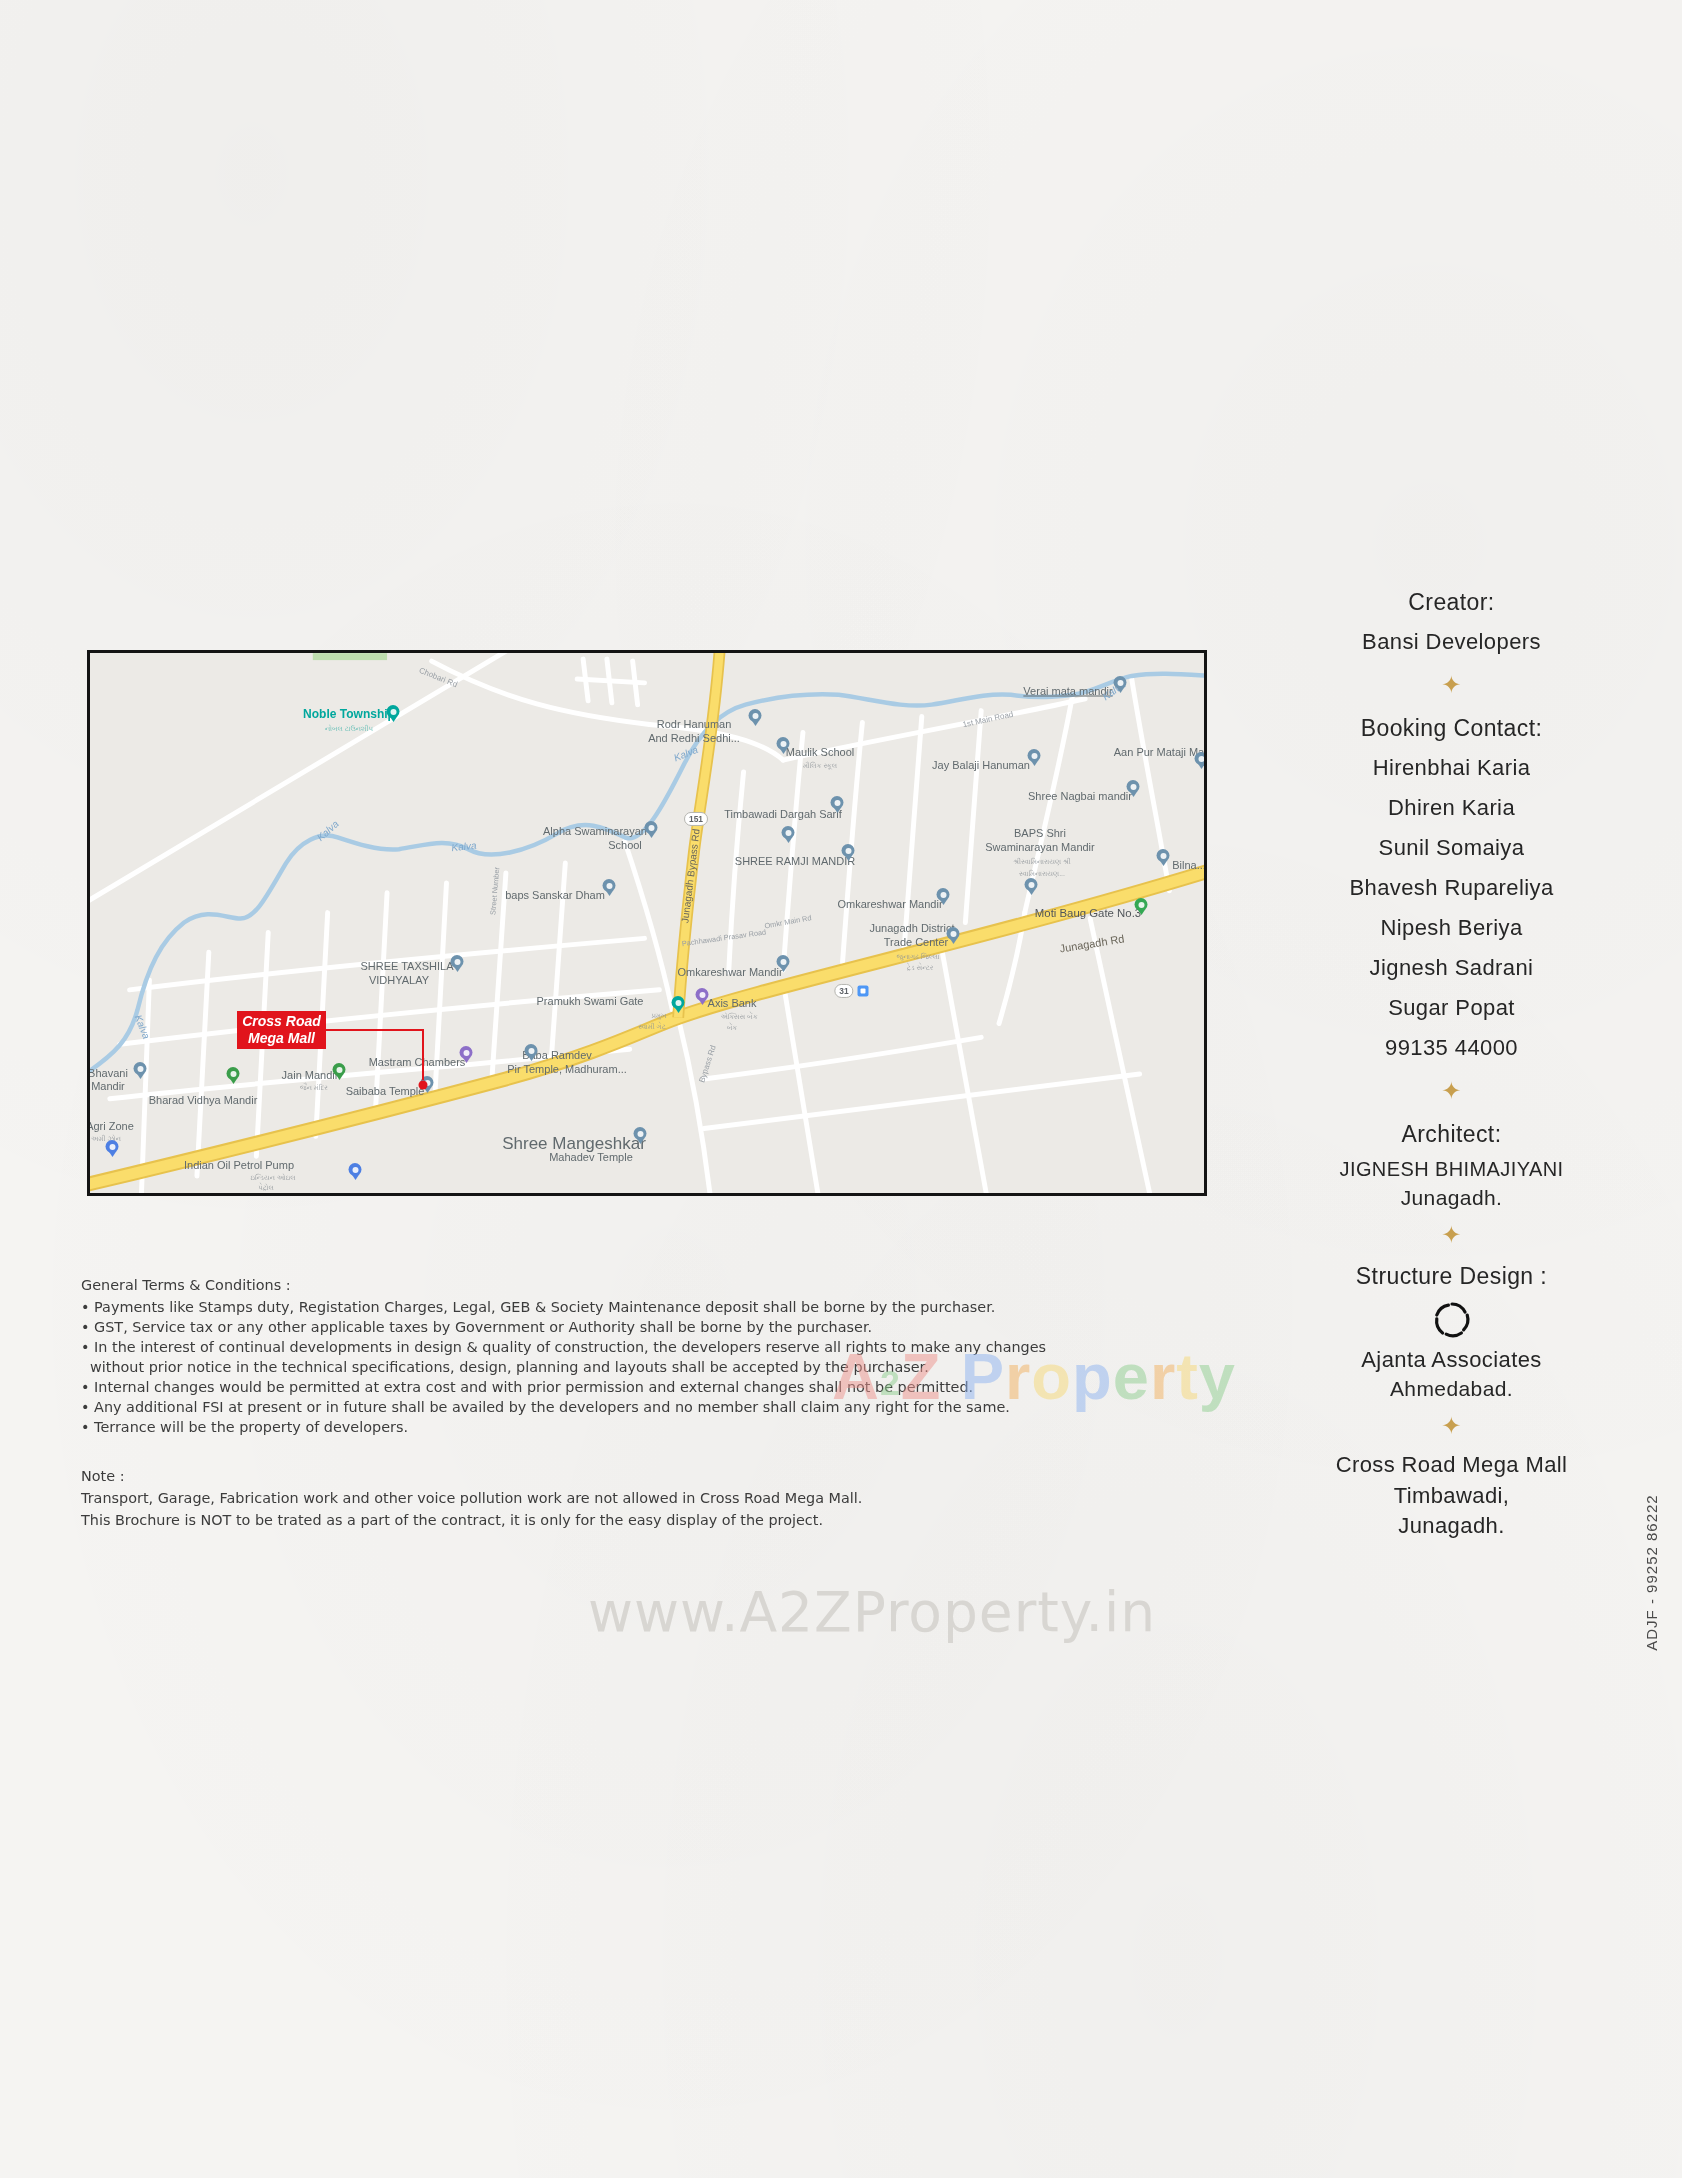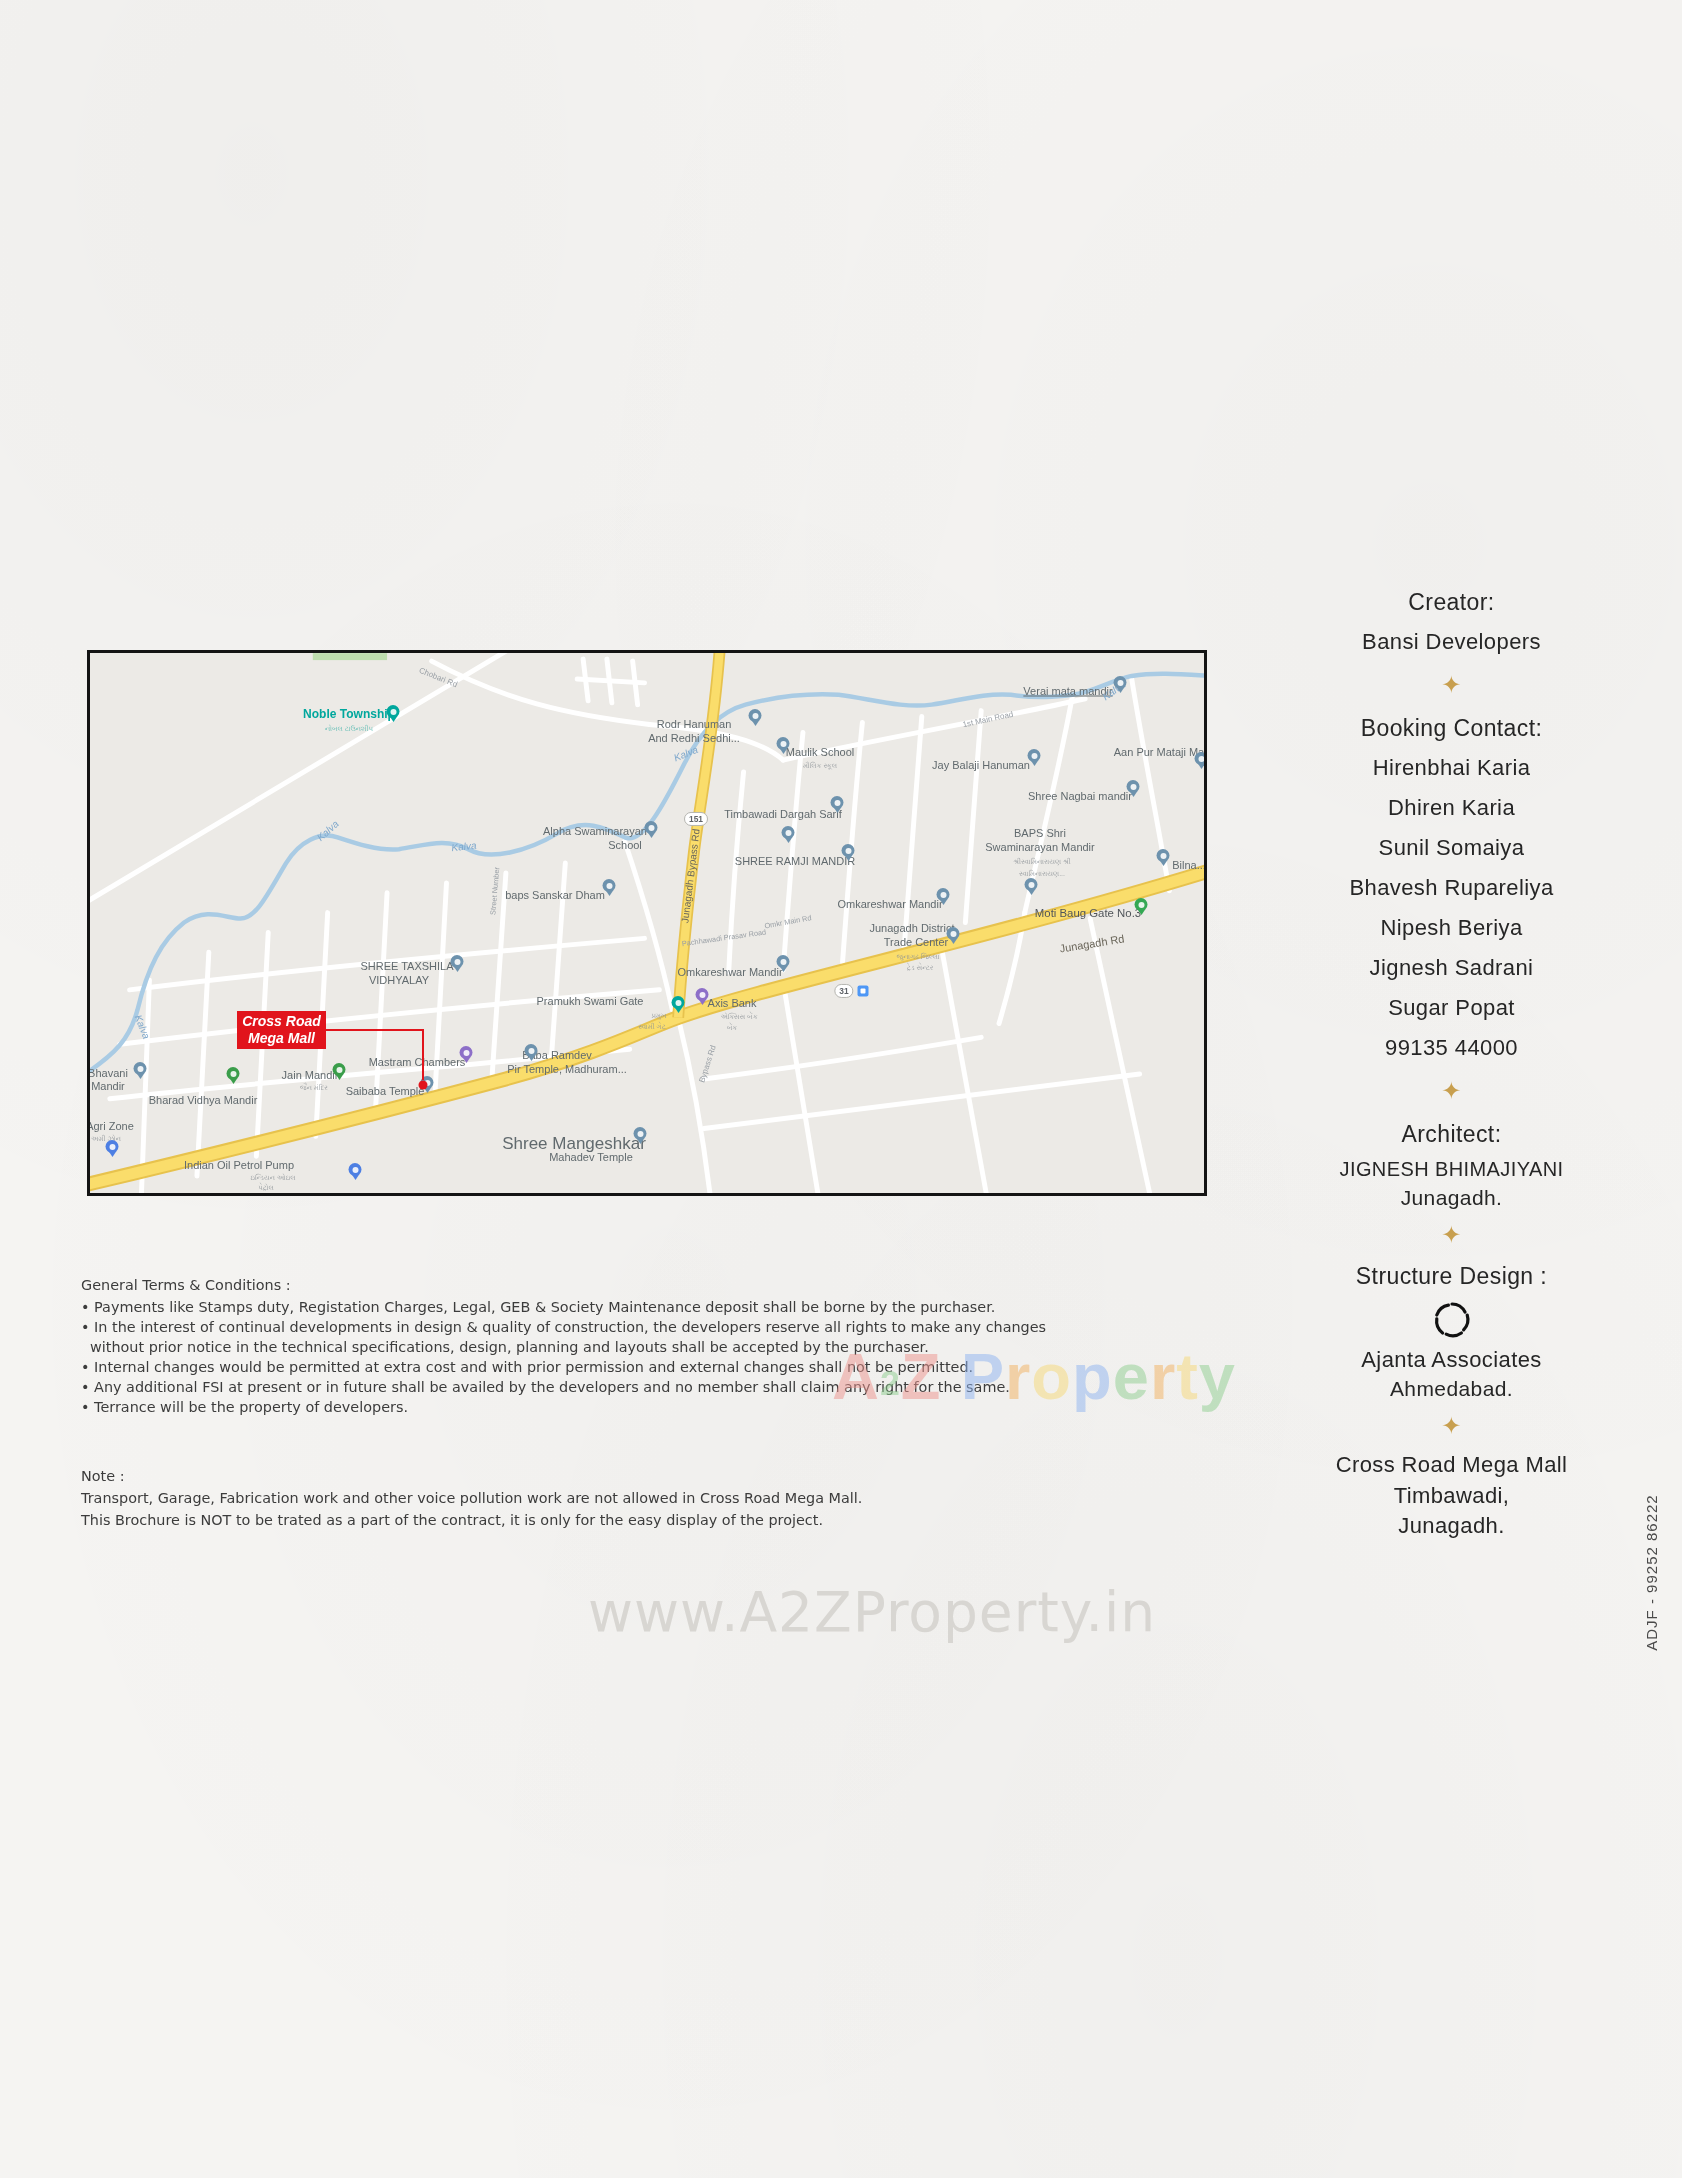--- a/index.html
+++ b/index.html
@@ -227,20 +227,21 @@
       <div class="pin" style="left: 265px; top: 523px; --pc: #4d7fe3;"></div>
       <div class="pin" style="left: 550px; top: 487px; --pc: #6d92ad;"></div>
       <div class="shield" style="left: 606px; top: 166px;">151</div>
       <div class="shield" style="left: 754px; top: 338px;">31</div>
       <div class="transit" style="left: 773px; top: 338px;"></div>
     </div>
 
   <div class="terms">
     <p class="t-head">General Terms &amp; Conditions :</p>
     <p>• Payments like Stamps duty, Registation Charges, Legal, GEB &amp; Society Maintenance deposit shall be borne by the purchaser.</p>
+    <p>• GST, Service tax or any other applicable taxes by Government or Authority shall be borne by the purchaser.</p>
     <p>• In the interest of continual developments in design &amp; quality of construction, the developers reserve all rights to make any changes</p>
     <p class="indent">without prior notice in the technical specifications, design, planning and layouts shall be accepted by the purchaser.</p>
     <p>• Internal changes would be permitted at extra cost and with prior permission and external changes shall not be permitted.</p>
     <p>• Any additional FSI at present or in future shall be availed by the developers and no member shall claim any right for the same.</p>
     <p>• Terrance will be the property of developers.</p>
   </div>
 
   <div class="note">
     <p>Note :</p>
     <p>Transport, Garage, Fabrication work and other voice pollution work are not allowed in Cross Road Mega Mall.</p>

